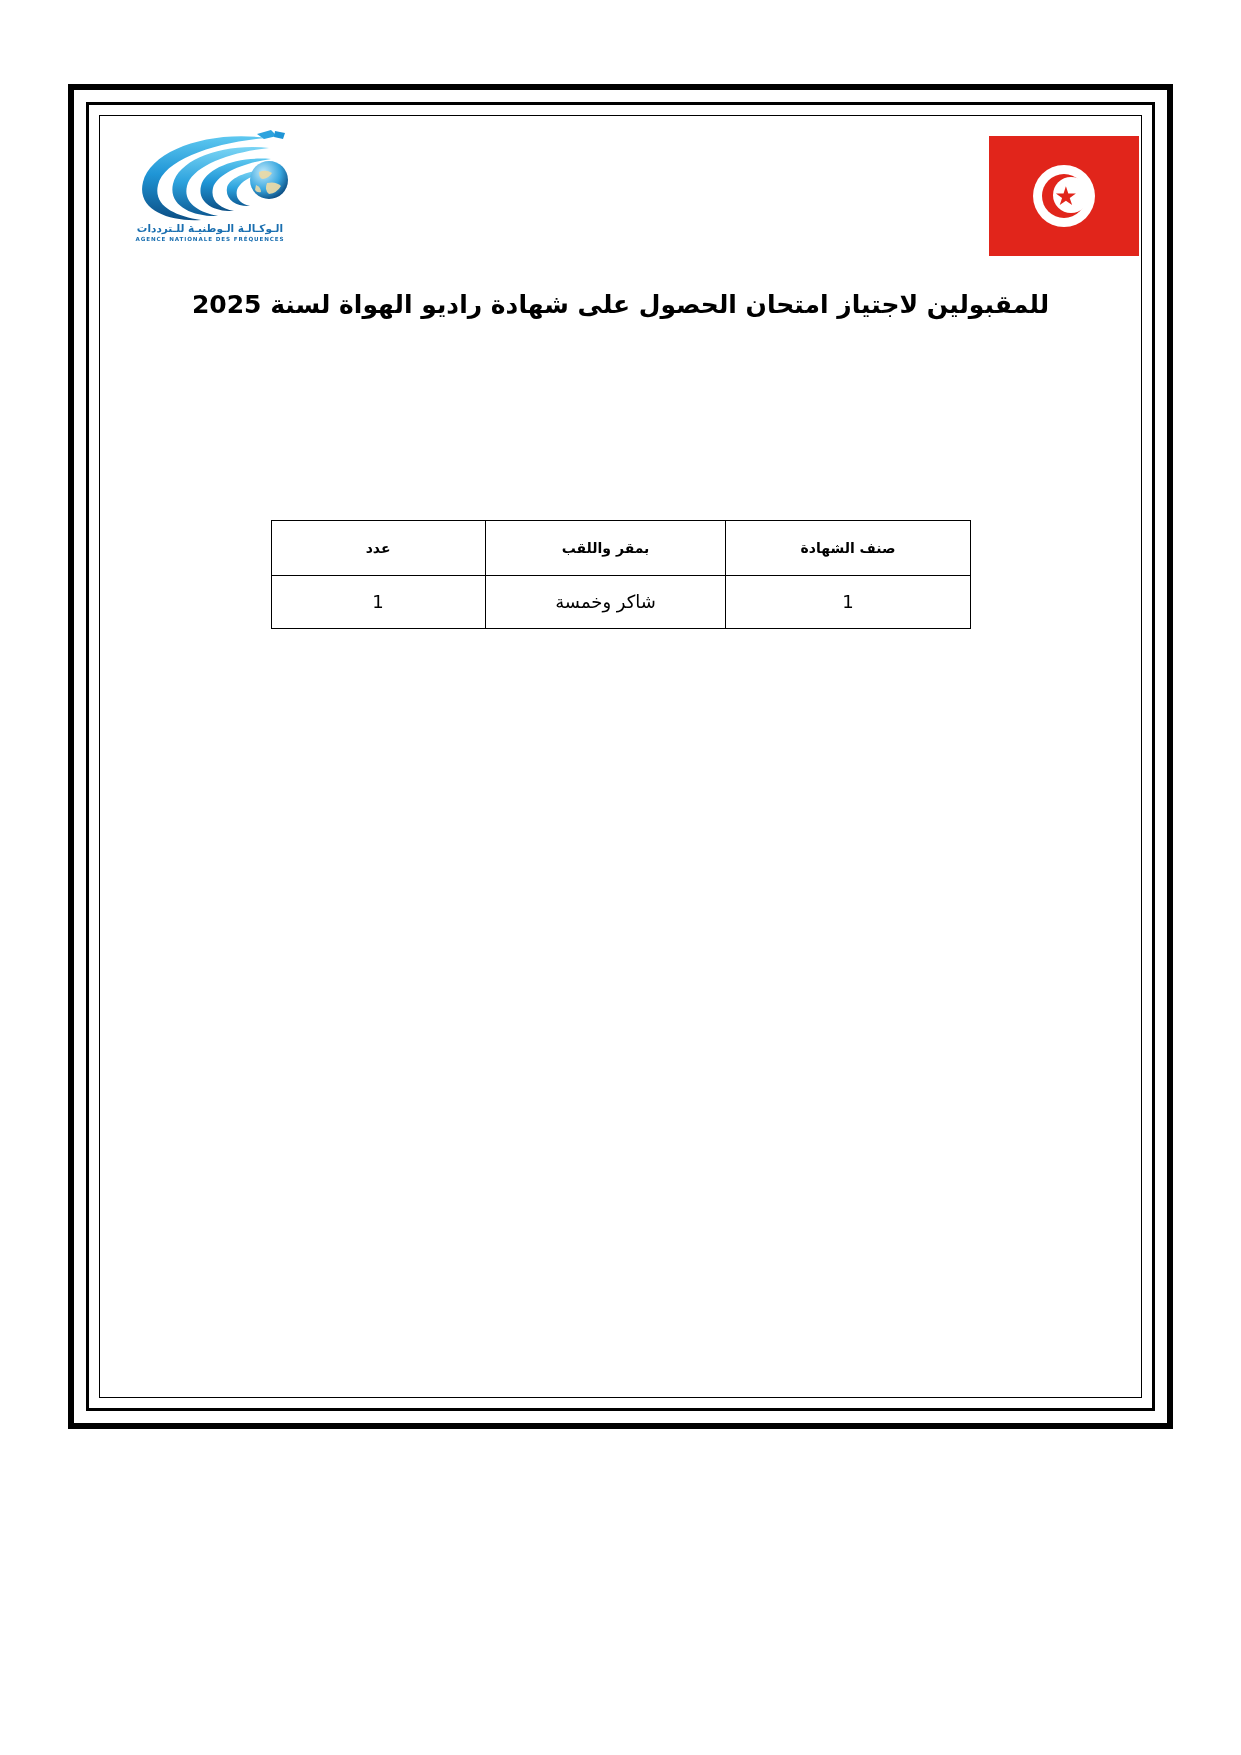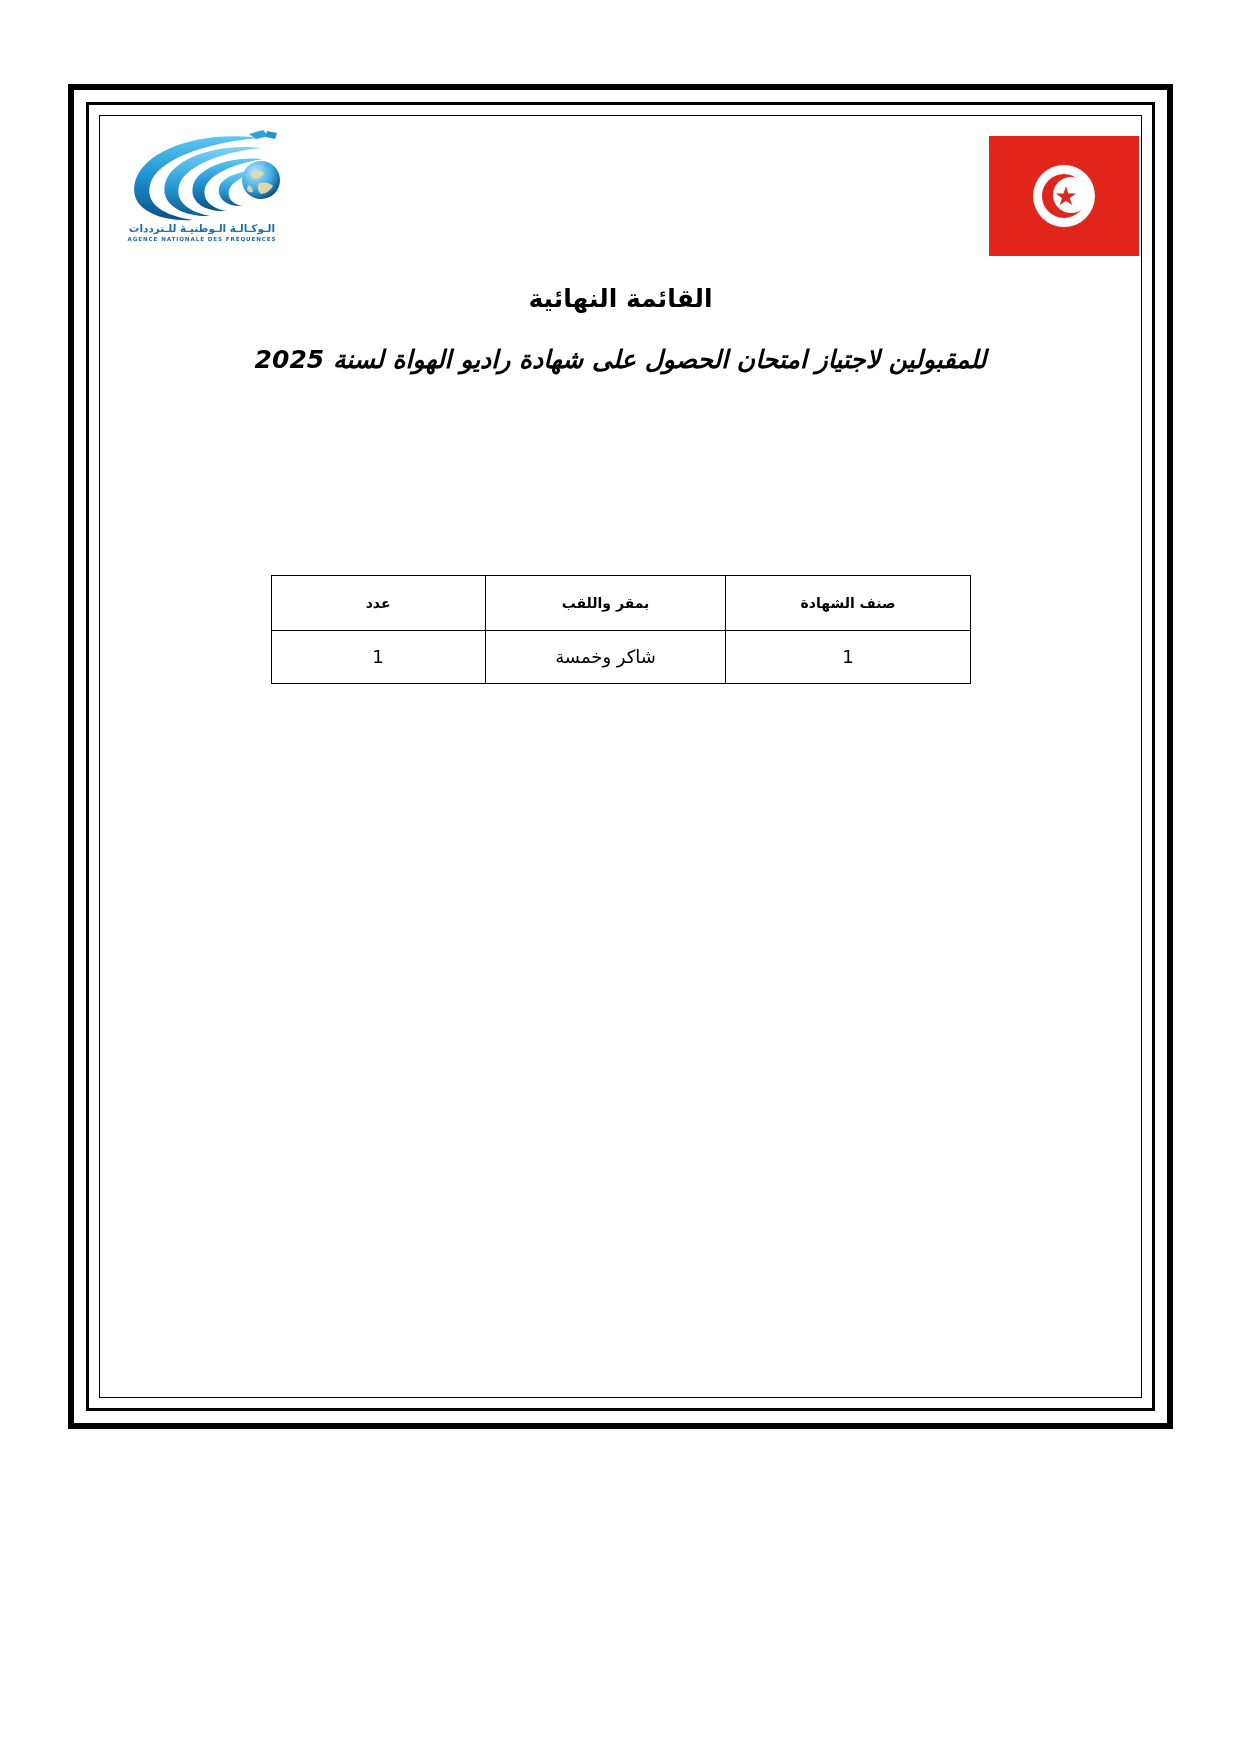--- a/index.html
+++ b/index.html
@@ -116,21 +116,21 @@
     transform: translate(-42%, -50%);
     font-size: 26px;
     line-height: 26px;
     color: #e1251b;
     z-index: 4;
   }
 
   
   .logo {
     position: absolute;
-    left: 0px;
+    left: 8px;
     top: 10px;
     width: 200px;
     height: 130px;
     direction: ltr;
     text-align: center;
   }
   .logo svg { display: block; margin: 0 auto; }
   .logo-ar {
     font-size: 10.5px;
     letter-spacing: 1px;
@@ -157,21 +157,20 @@
     direction: rtl;
   }
   .doc-subtitle {
     text-align: center;
     font-family: "DejaVu Sans", "Liberation Sans", sans-serif;
     font-weight: bold;
     font-size: 25px;
     margin-top: 28px;
     direction: rtl;
     line-height: 1.5;
-    font-style: italic;
   }
 
   
   .table-wrap {
     margin-top: 196px;
     display: flex;
     justify-content: center;
   }
   table.list-table {
     border-collapse: collapse;
@@ -292,21 +291,20 @@
         <path d="M139 57 q5 2 5 7 q-4 1 -6 -2 Z" fill="#e8d9a8" opacity="0.9"></path>
 
         <path d="M140 6 l14 -4 l6 6 l-13 3 Z" fill="#2da3de"></path>
         <path d="M158 3 l10 2 l-2 6 l-9 -2 Z" fill="#1f95d6"></path>
       </svg>
       <div class="logo-ar">الـوكـالـة الـوطنيـة للـترددات</div>
       <div class="logo-fr">Agence Nationale des Fréquences</div>
     </div>
   </div>
 
-  <div class="doc-title">القائمة النهائية</div>
   <div class="doc-subtitle">للمقبولين لاجتياز امتحان الحصول على شهادة راديو الهواة لسنة 2025</div>
 
   <div class="table-wrap">
     <table class="list-table">
       <thead>
         <tr>
           <th class="col-class">صنف الشهادة</th>
           <th class="col-name">بمقر واللقب</th>
           <th class="col-num">عدد</th>
         </tr>

